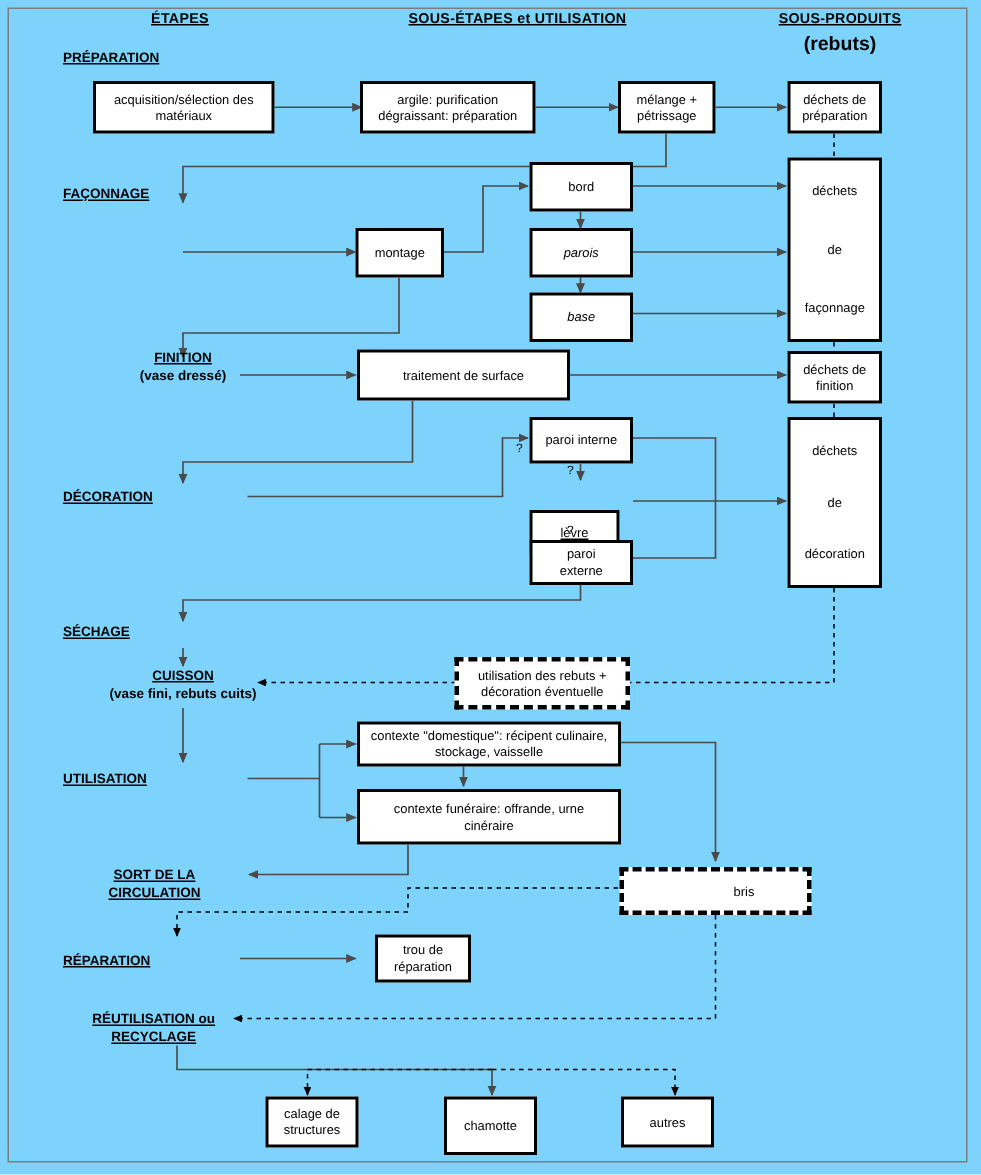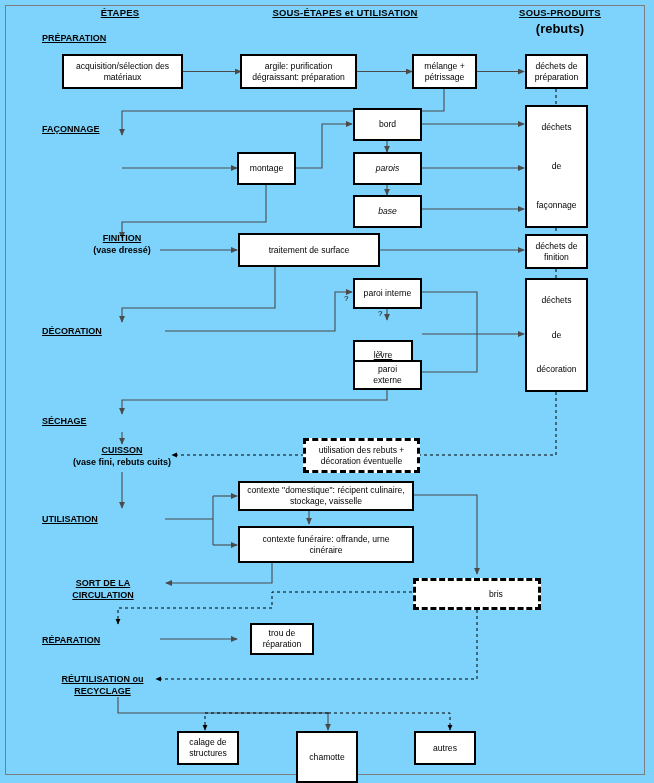--- a/index.html
+++ b/index.html
@@ -355,21 +355,21 @@
     </div>
   </div>
 
   <div class="box" style="left:177px;top:731px;width:62px;height:34px;">
     <div>
       <div>calage de</div>
       <div>structures</div>
     </div>
   </div>
 
-  <div class="box" style="left:296px;top:731px;width:62px;height:52px;">
+  <div class="box" style="left:296px;top:731px;width:62px;height:39px;">
     <div>chamotte</div>
   </div>
 
   <div class="box" style="left:414px;top:731px;width:62px;height:34px;">
     <div>autres</div>
   </div>
 
   <div class="qmark" style="left:344px;top:294px;">?</div>
   <div class="qmark" style="left:378px;top:309px;">?</div>
   <div class="qmark" style="left:378px;top:349px;">?</div>

